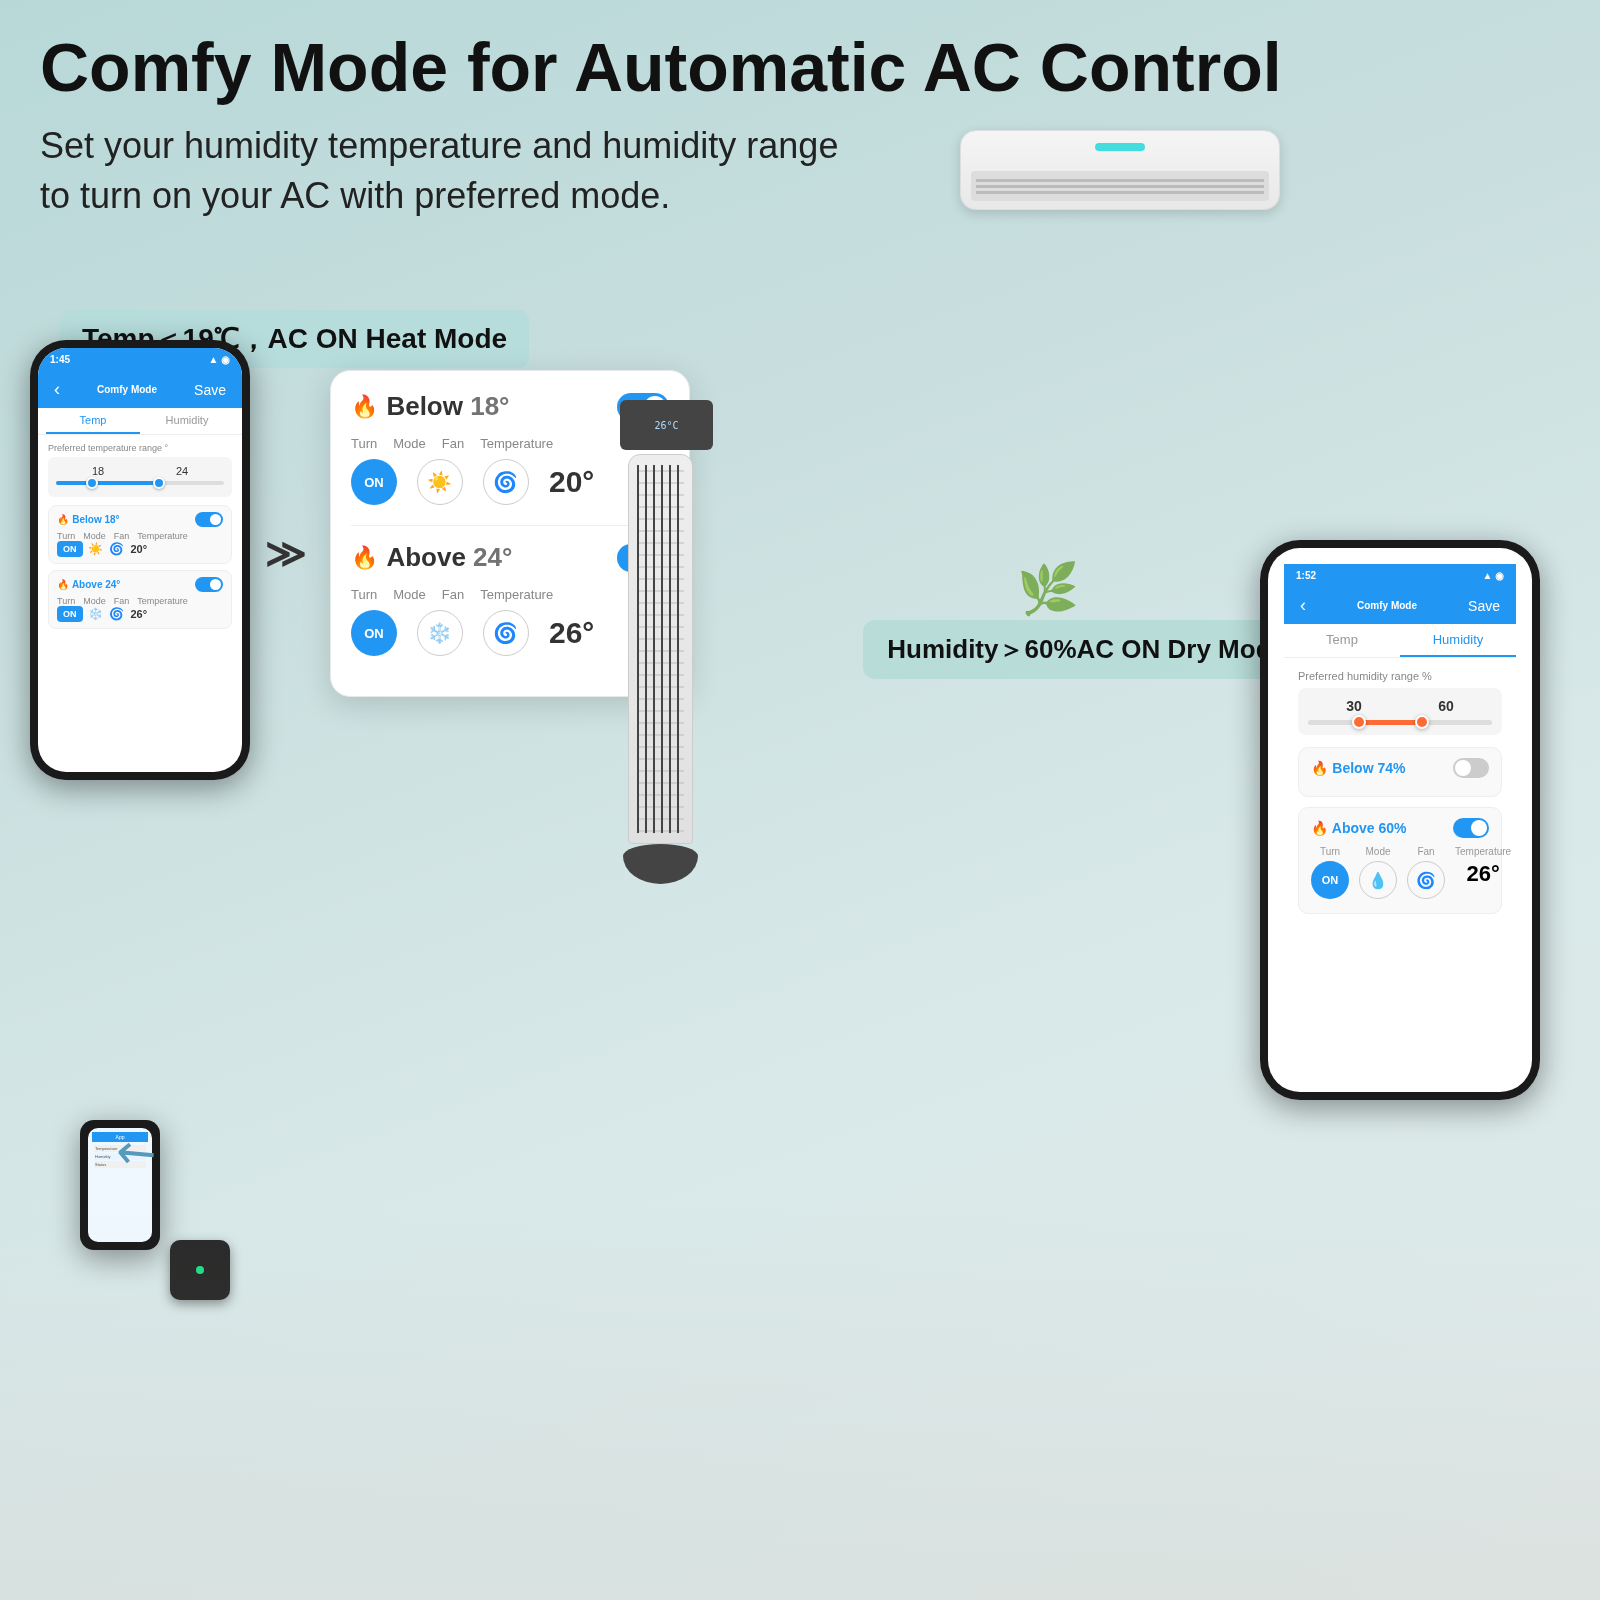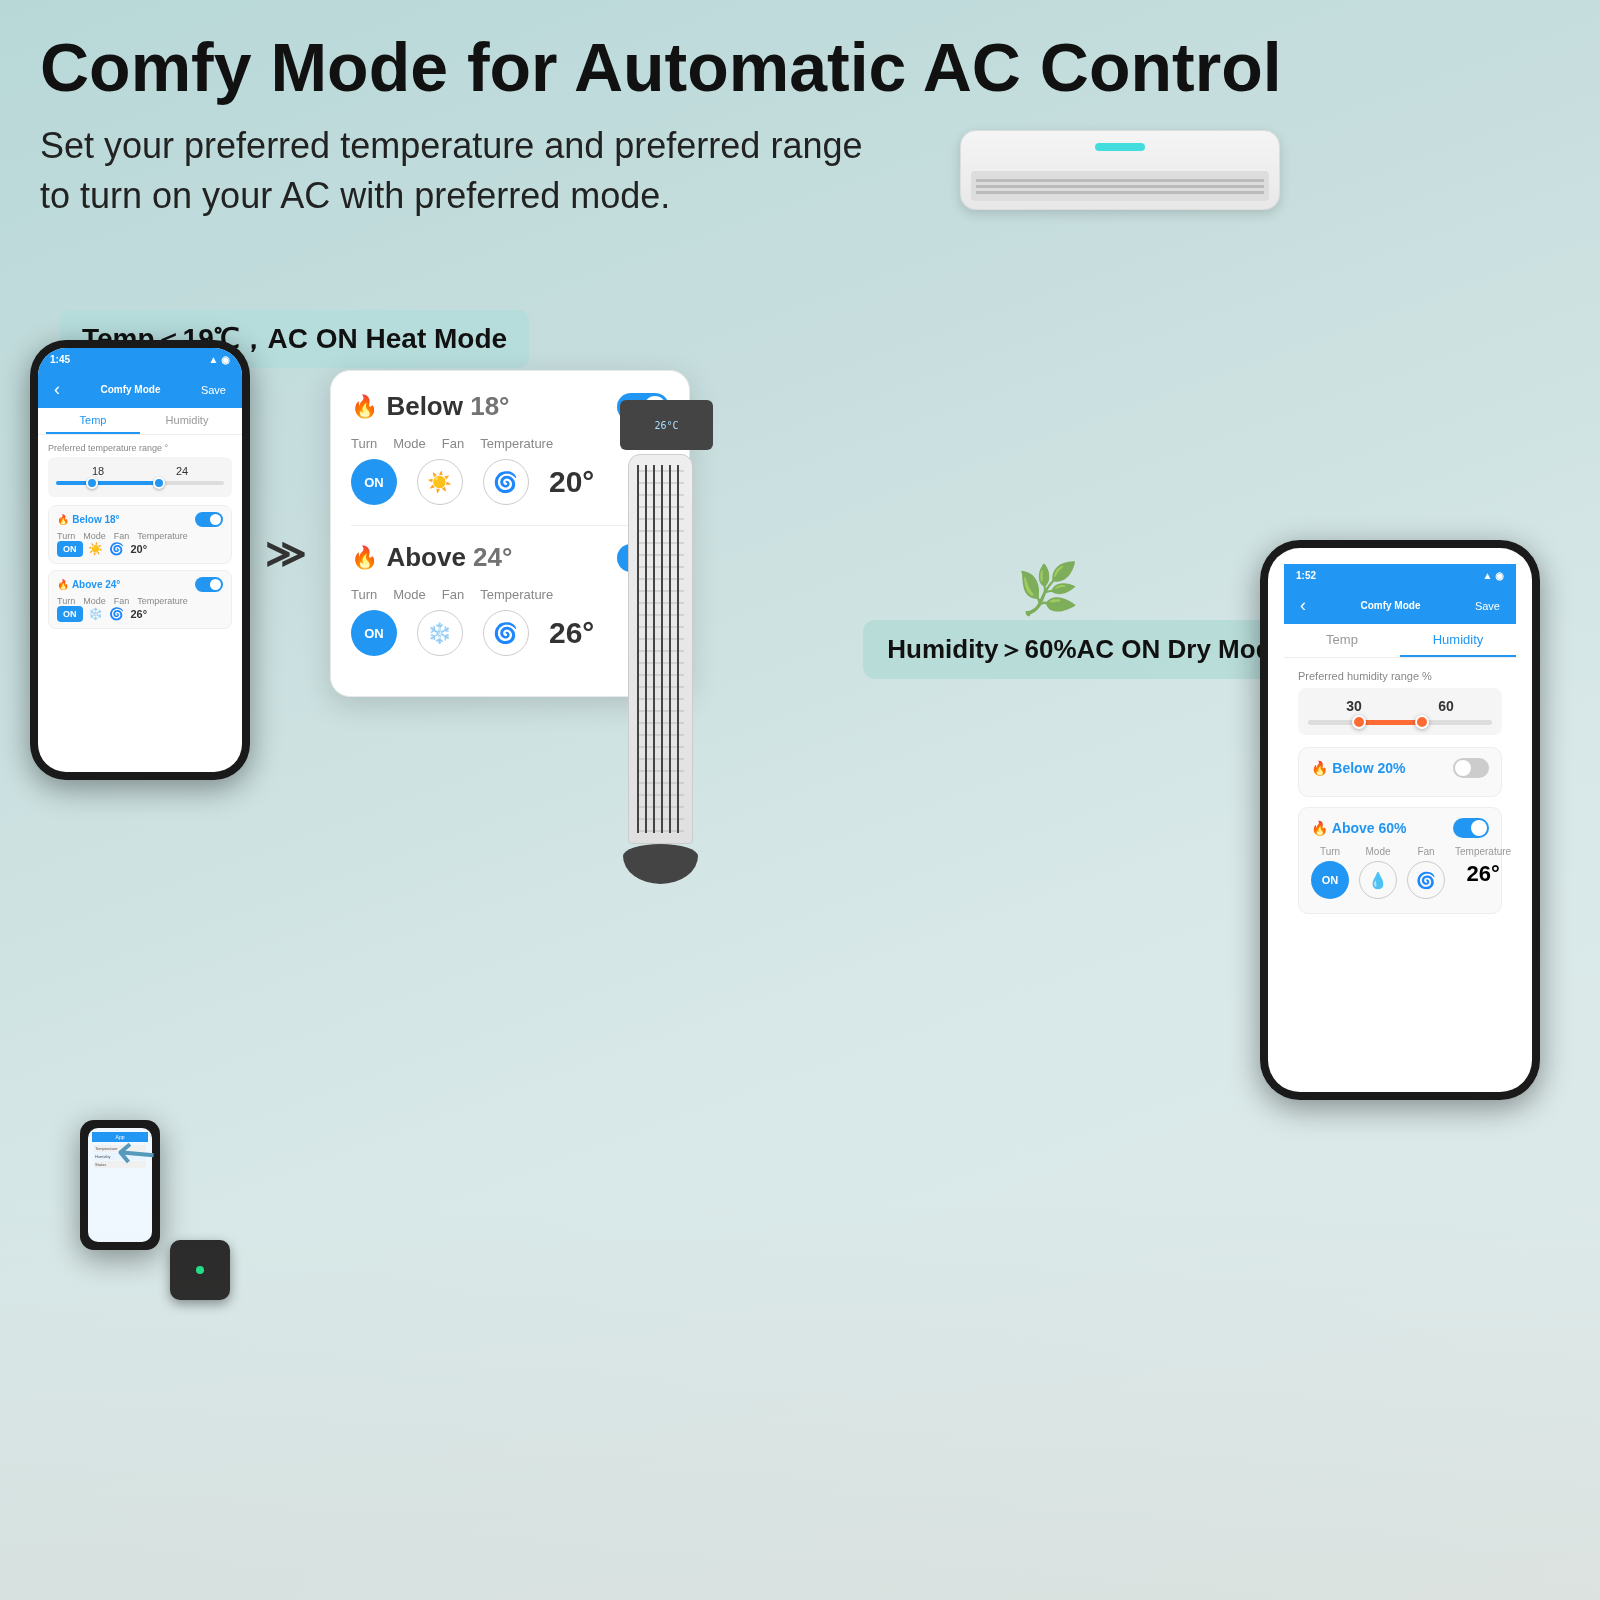--- a/index.html
+++ b/index.html
@@ -153,21 +153,21 @@
     }
 
     .nav-title {
       color: white;
       font-size: 10px;
       font-weight: 600;
     }
 
     .nav-save {
       color: white;
-      font-size: 11px;
+      font-size: 14px;
     }
 
     .phone-tabs {
       display: flex;
       border-bottom: 1px solid #eee;
       padding: 0 8px;
     }
 
     .phone-tab {
       flex: 1;
@@ -725,21 +725,21 @@
       flex-direction: column;
       align-items: center;
     }
   </style>
 </head>
 <body>
 
 <div class="header-section">
   <h1 class="main-title">Comfy Mode for Automatic AC Control</h1>
   <p class="sub-title">
-    <span>Set your preferred temperature and preferred range</span><br>
+    <span>Set your humidity temperature and humidity range</span><br>
     <span>to turn on your AC with preferred mode.</span>
   </p>
 </div>
 
 <div class="label-badge temp-label">Temp＜19℃，AC ON Heat Mode</div>
 
 <div class="label-badge" style="position:absolute;top:620px;right:290px;font-size:26px;font-weight:700;background:rgba(180,220,215,0.85);border-radius:12px;padding:12px 24px;">Humidity＞60%AC ON Dry Mode</div>
 
 <div class="ac-unit">
   <div class="ac-body">
@@ -949,21 +949,21 @@
             <div class="track-fill-r"></div>
             <div class="thumb-r left"></div>
             <div class="thumb-r right"></div>
           </div>
         </div>
 
         <div class="cond-block-r">
           <div class="cond-hdr-r">
             <span class="cond-title-r">
               <span style="color:#e67e22">🔥</span>
-              <span style="color:#2196F3">Below 20%</span>
+              <span style="color:#2196F3">Below 74%</span>
             </span>
             <div class="toggle-r"></div>
           </div>
         </div>
 
         <div class="cond-block-r">
           <div class="cond-hdr-r">
             <span class="cond-title-r">
               <span style="color:#e67e22">🔥</span>
               <span style="color:#2196F3">Above 60%</span>

